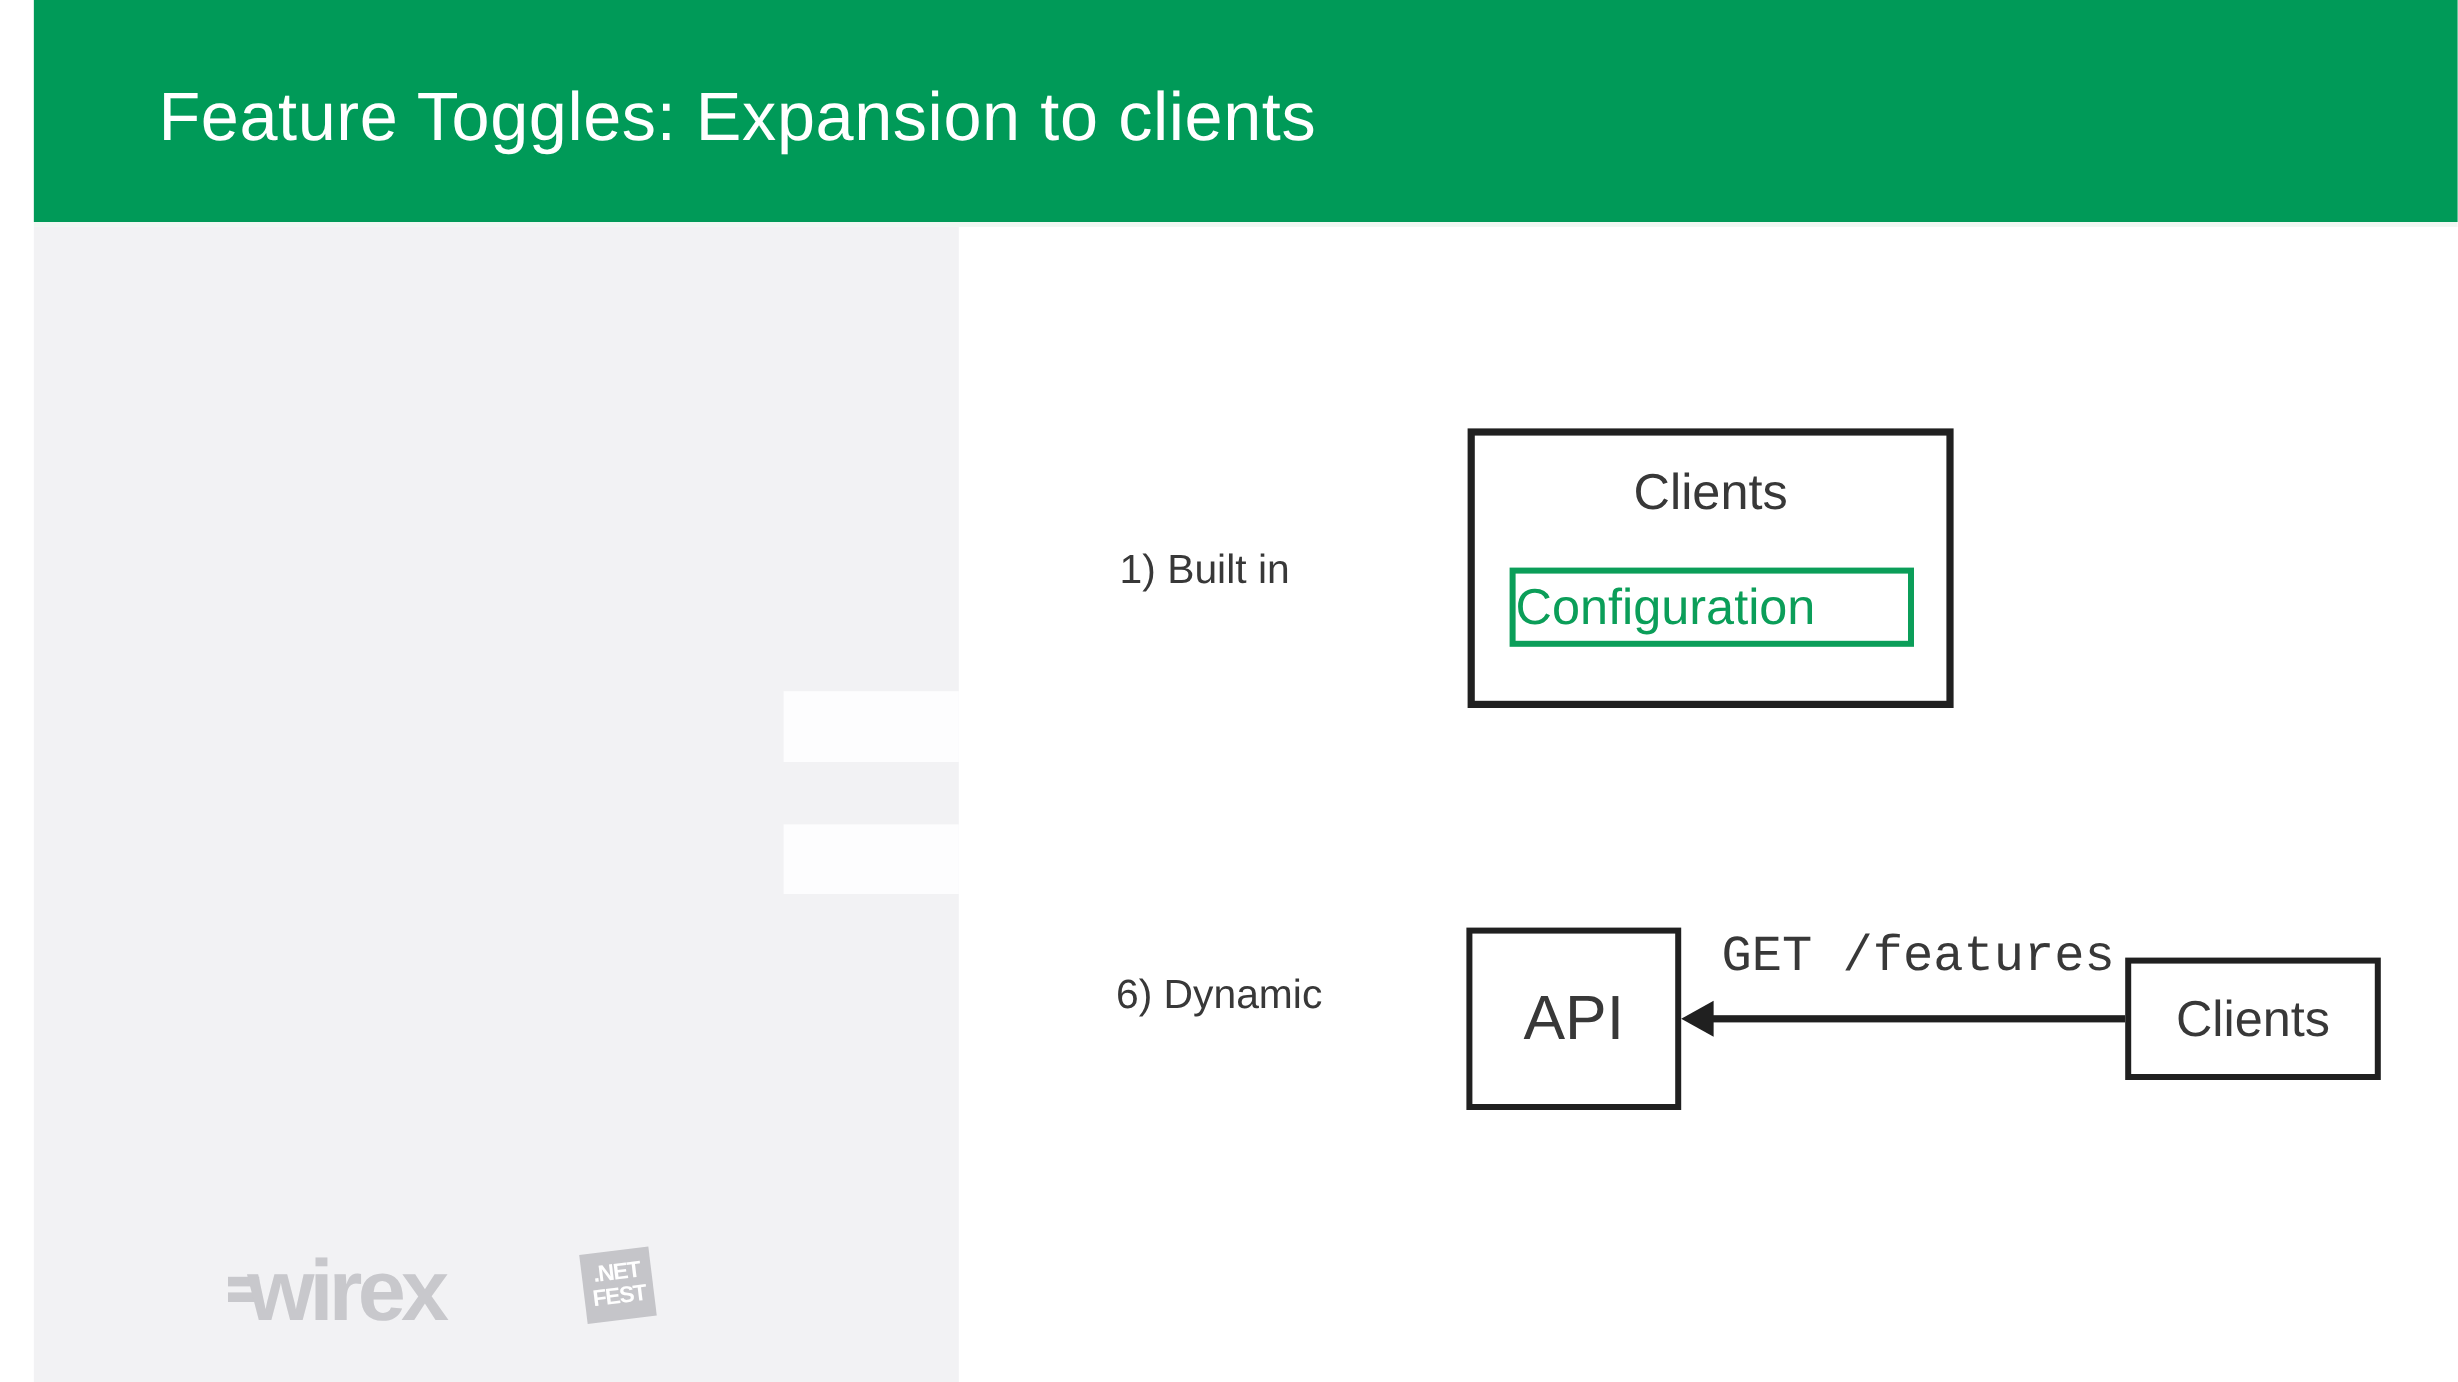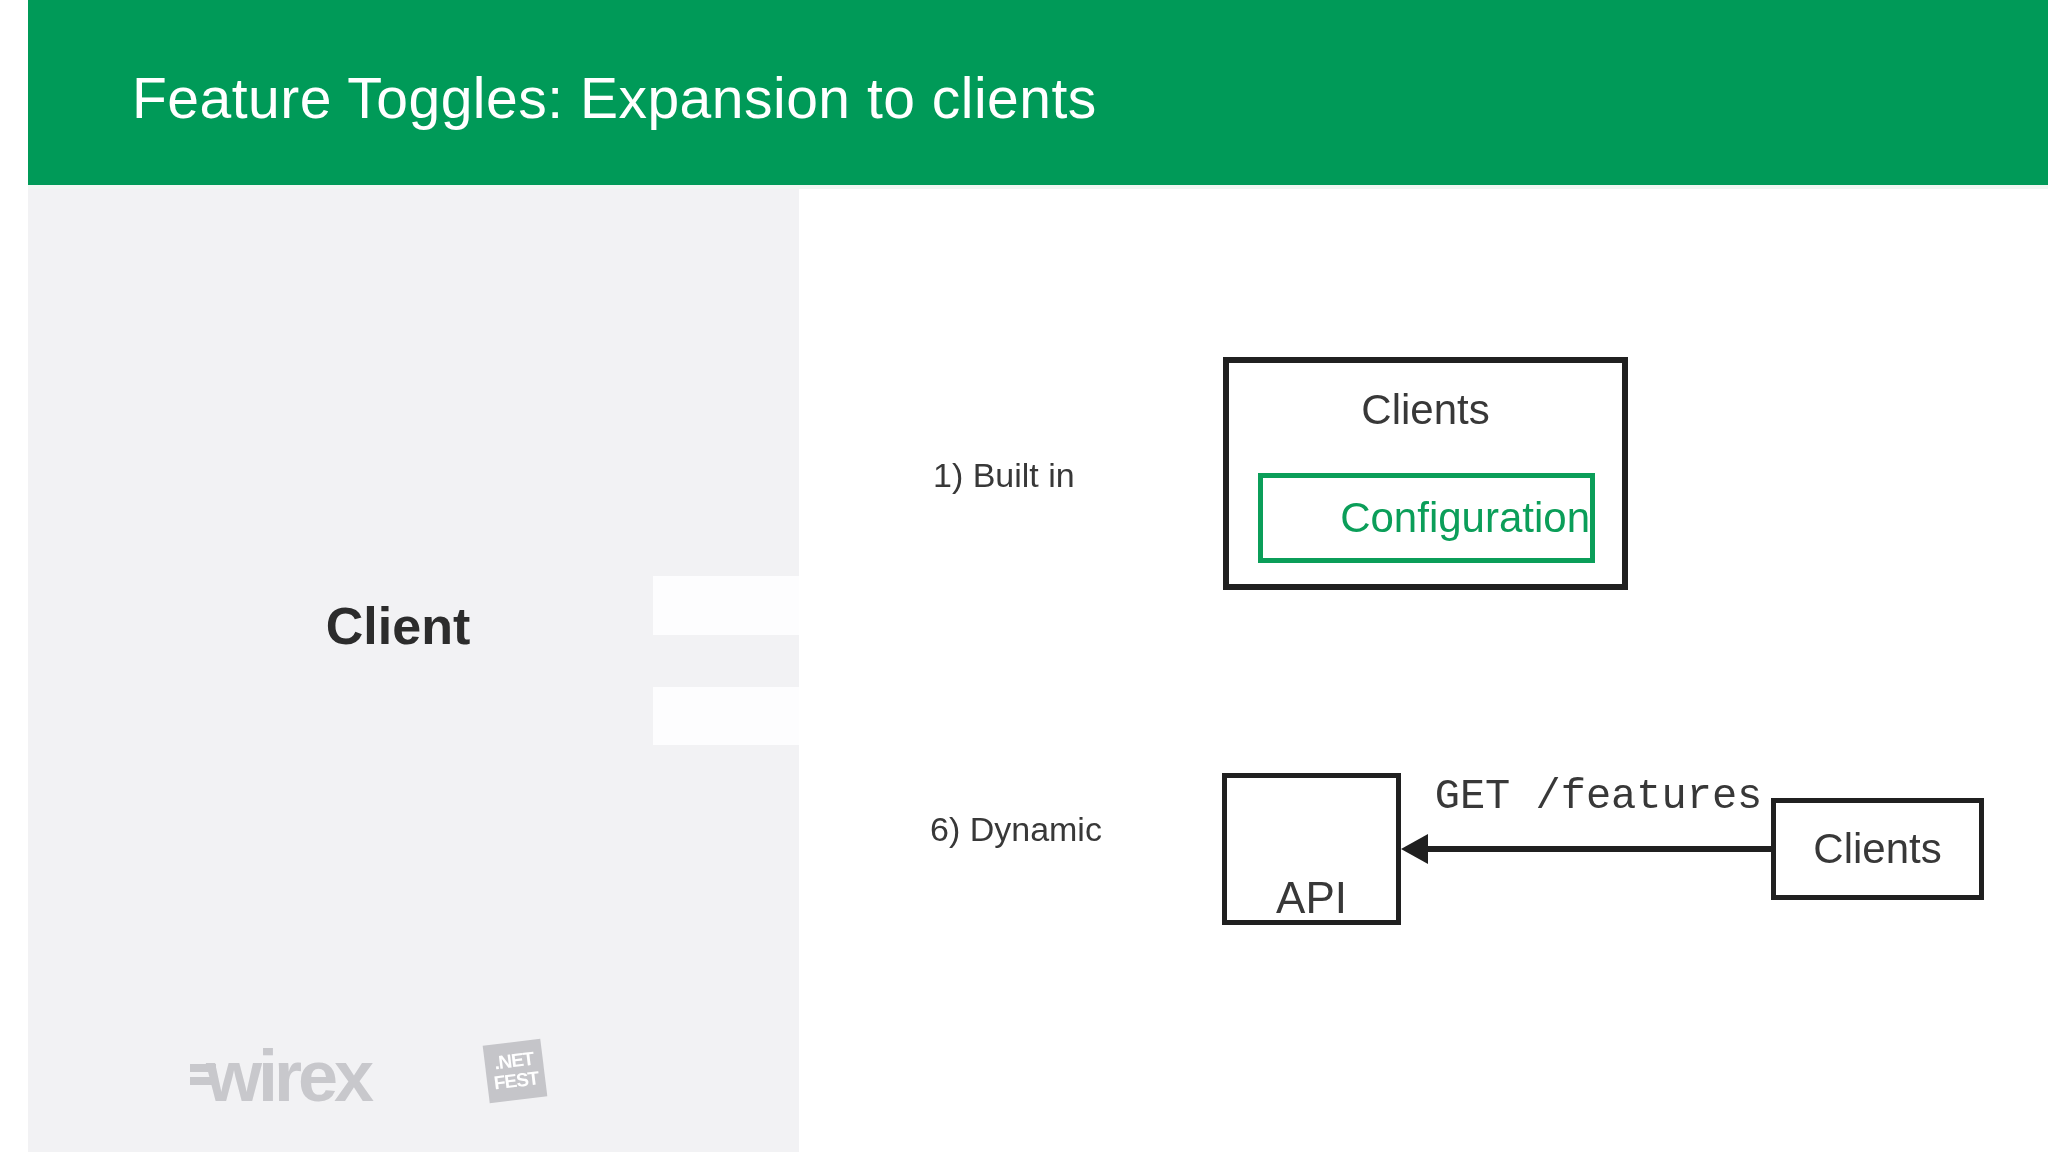--- a/index.html
+++ b/index.html
@@ -59,28 +59,28 @@
   .label-dynamic{left:902px;top:812px;}
   .box{box-sizing:border-box;position:absolute;background:#ffffff;}
   .clients-box-1{
     left:1195px;top:357px;width:405px;height:233px;
     border:6px solid #202020;
   }
   .clients-box-1 .box-title{
     margin-top:26px;text-align:center;font-size:42px;color:#383838;line-height:1;
   }
   .config-box{
-    left:1230px;top:473px;width:337px;height:90px;
-    border:5px solid #0b9e59;display:flex;align-items:center;justify-content:flex-end;
+    left:1230px;top:473px;width:337px;height:66px;
+    border:5px solid #0b9e59;display:flex;align-items:center;justify-content:flex-start;
     font-size:42px;color:#0b9e59;line-height:1;
   }
   .api-box{
     left:1194px;top:773px;width:179px;height:152px;
-    border:5px solid #202020;display:flex;align-items:flex-end;justify-content:center;
-    font-size:44px;color:#383838;line-height:1;
+    border:5px solid #202020;display:flex;align-items:center;justify-content:center;
+    font-size:52px;color:#383838;line-height:1;
   }
   .clients-box-2{
     left:1743px;top:798px;width:213px;height:102px;
     border:5px solid #202020;display:flex;align-items:center;justify-content:center;
     font-size:42px;color:#383838;line-height:1;
   }
   .arrow-shaft{
     position:absolute;left:1398px;top:846px;width:345px;height:6px;background:#202020;
   }
   .arrow-head{
@@ -99,21 +99,20 @@
 <div class="slide">
 
   <header class="header">
     <h1 class="title">Feature Toggles: Expansion to clients</h1>
   </header>
   <div class="header-underline"></div>
 
   <div class="panel"></div>
 
   <div class="panel-heading">
-    <div>Client</div>
   </div>
 
   <div class="white-bar bar1"></div>
   <div class="white-bar bar2"></div>
 
   <div class="dlabel label-built-in">1) Built in</div>
 
   <div class="box clients-box-1">
     <div class="box-title">Clients</div>
   </div>

